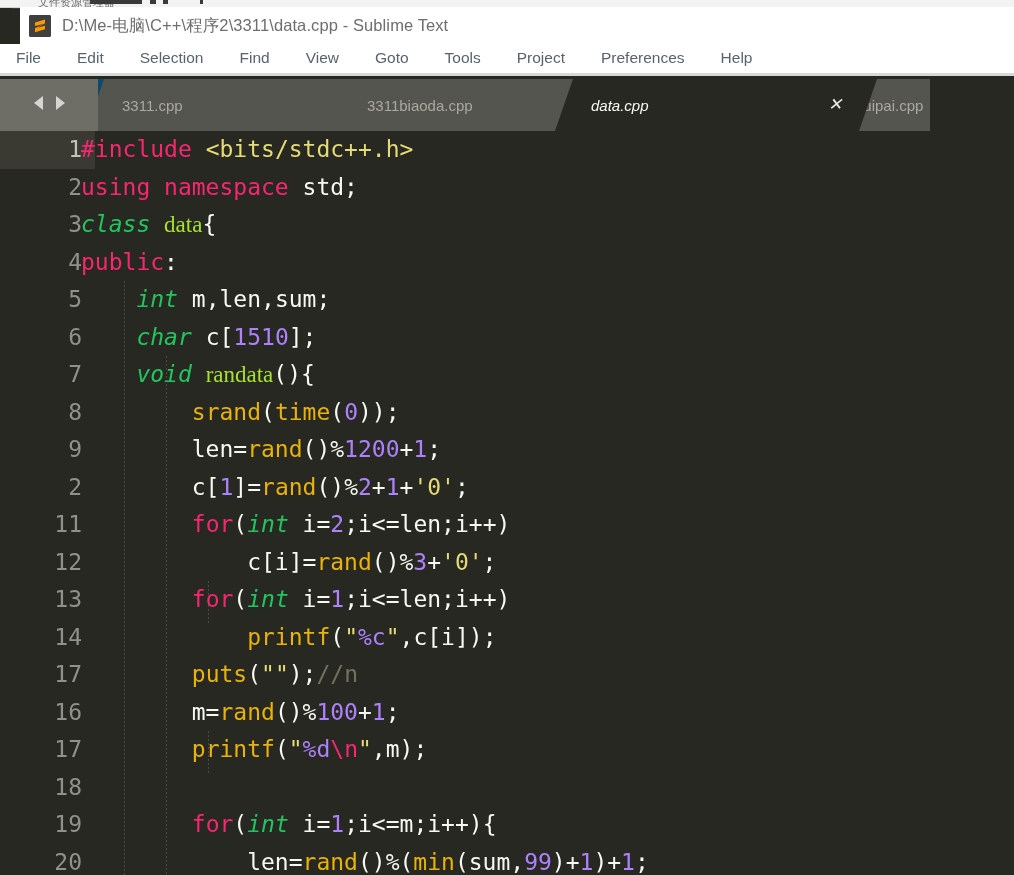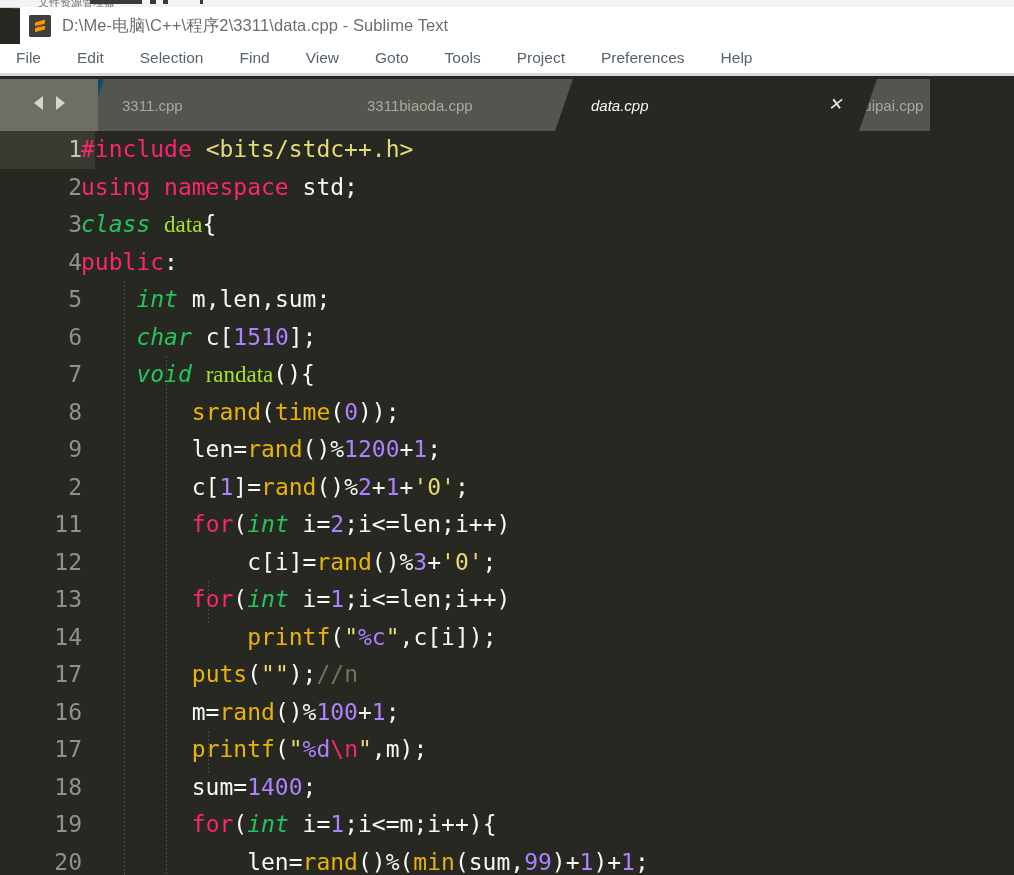--- a/index.html
+++ b/index.html
@@ -402,21 +402,20 @@
         <div class="code"><span class="p">        m=</span><span class="cal">rand</span><span class="p">()%</span><span class="n">100</span><span class="p">+</span><span class="n">1</span><span class="p">;</span></div>
       </div>
 
       <div class="row">
         <div class="gutter">17</div>
         <div class="code"><span class="p">        </span><span class="cal">printf</span><span class="p">(</span><span class="s">"</span><span class="se">%d</span><span class="sn">\n</span><span class="s">"</span><span class="p">,m);</span></div>
       </div>
 
       <div class="row">
         <div class="gutter">18</div>
-        <div class="code"><span class="p">        sum=</span><span class="n">1400</span><span class="p">;</span></div>
       </div>
 
       <div class="row">
         <div class="gutter">19</div>
         <div class="code"><span class="p">        </span><span class="k">for</span><span class="p">(</span><span class="kt">int</span> <span class="p">i=</span><span class="n">1</span><span class="p">;i&lt;=m;i++){</span></div>
       </div>
 
       <div class="row">
         <div class="gutter">20</div>
         <div class="code"><span class="p">            len=</span><span class="cal">rand</span><span class="p">()%(</span><span class="cal">min</span><span class="p">(sum,</span><span class="n">99</span><span class="p">)+</span><span class="n">1</span><span class="p">)+</span><span class="n">1</span><span class="p">;</span></div>

